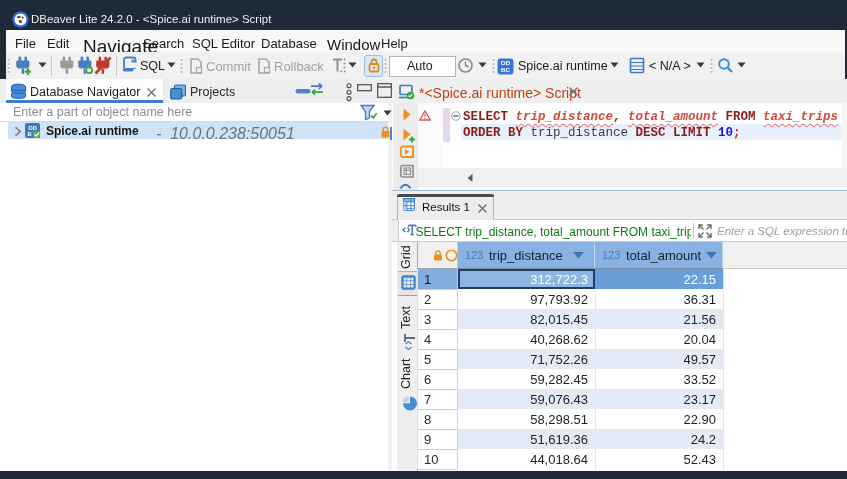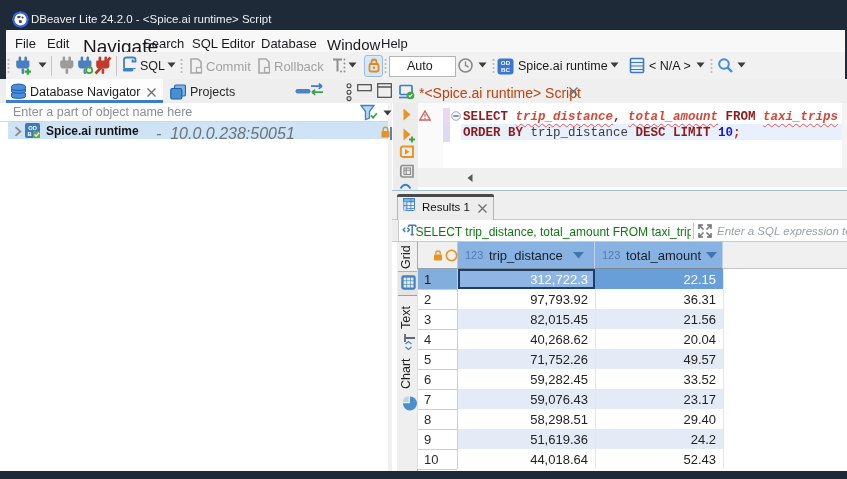--- a/index.html
+++ b/index.html
@@ -434,21 +434,21 @@
   <div class="txt" style="right:131px;left:auto;top:351.9px;font-size:13px;color:#232323;">49.57</div>
   <div class="txt" style="left:424px;top:371.95px;font-size:13px;color:#2a2a2a;">6</div>
   <div class="txt" style="right:259px;left:auto;top:371.95px;font-size:13px;color:#232323;">59,282.45</div>
   <div class="txt" style="right:131px;left:auto;top:371.95px;font-size:13px;color:#232323;">33.52</div>
   <div class="abs" style="left:458px;top:388.8px;width:265px;height:20.05px;background:#e4ebf7;"></div>
   <div class="txt" style="left:424px;top:392.0px;font-size:13px;color:#2a2a2a;">7</div>
   <div class="txt" style="right:259px;left:auto;top:392.0px;font-size:13px;color:#232323;">59,076.43</div>
   <div class="txt" style="right:131px;left:auto;top:392.0px;font-size:13px;color:#232323;">23.17</div>
   <div class="txt" style="left:424px;top:412.05px;font-size:13px;color:#2a2a2a;">8</div>
   <div class="txt" style="right:259px;left:auto;top:412.05px;font-size:13px;color:#232323;">58,298.51</div>
-  <div class="txt" style="right:131px;left:auto;top:412.05px;font-size:13px;color:#232323;">29.40</div>
+  <div class="txt" style="right:131px;left:auto;top:412.05px;font-size:13px;color:#232323;">22.90</div>
   <div class="abs" style="left:458px;top:428.9px;width:265px;height:20.05px;background:#e4ebf7;"></div>
   <div class="txt" style="left:424px;top:432.1px;font-size:13px;color:#2a2a2a;">9</div>
   <div class="txt" style="right:259px;left:auto;top:432.1px;font-size:13px;color:#232323;">51,619.36</div>
   <div class="txt" style="right:131px;left:auto;top:432.1px;font-size:13px;color:#232323;">24.2</div>
   <div class="txt" style="left:424px;top:452.15px;font-size:13px;color:#2a2a2a;">10</div>
   <div class="txt" style="right:259px;left:auto;top:452.15px;font-size:13px;color:#232323;">44,018.64</div>
   <div class="txt" style="right:131px;left:auto;top:452.15px;font-size:13px;color:#232323;">52.43</div>
   <div class="abs" style="left:418px;top:288.55px;width:39px;height:1px;background:#cfcfcf;"></div>
   <div class="abs" style="left:418px;top:308.6px;width:39px;height:1px;background:#cfcfcf;"></div>
   <div class="abs" style="left:418px;top:328.65px;width:39px;height:1px;background:#cfcfcf;"></div>

